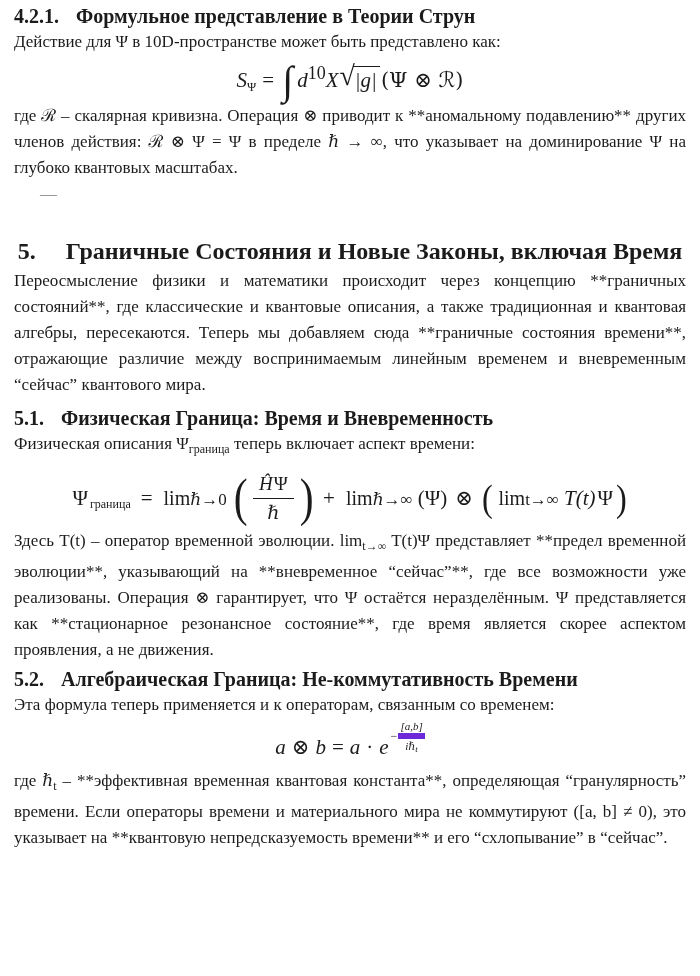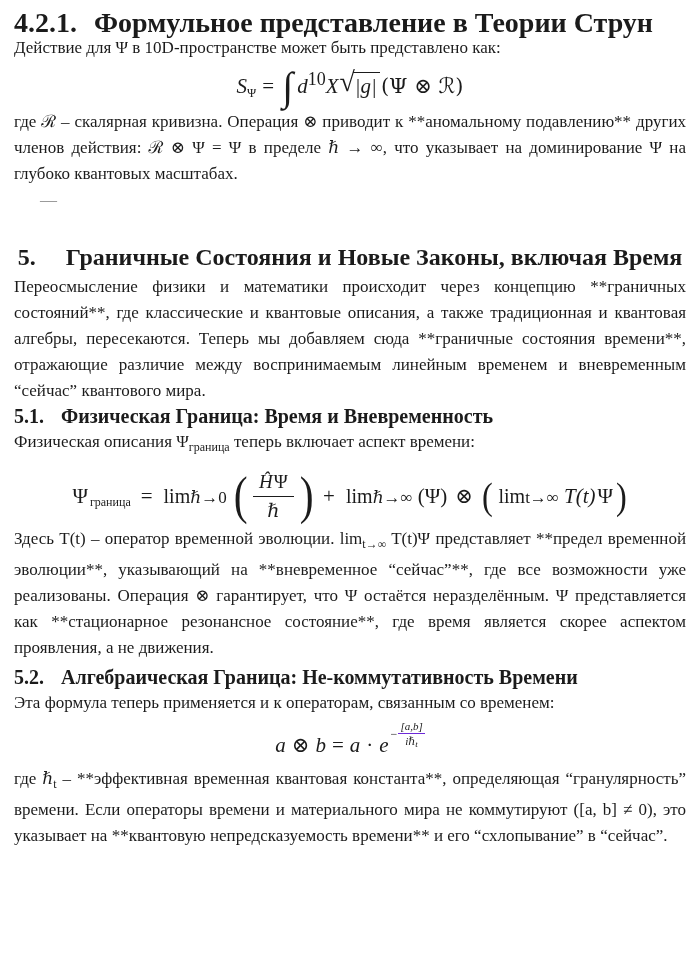--- a/index.html
+++ b/index.html
@@ -4,29 +4,29 @@
 <style>
   html,body{margin:0;padding:0;}
   body{
     width:700px;height:976px;overflow:hidden;background:#ffffff;
     color:#1b1b1b;
     font-family:"Liberation Serif","DejaVu Serif",serif;
   }
   .page{padding:0 14px;}
 
   
-  .h-subsub{font-size:28px;font-weight:bold;line-height:25px;margin:10px 0 0 0;}
+  .h-subsub{font-size:20px;font-weight:bold;line-height:25px;margin:4px 0 0 0;}
   .h-sub{font-size:20px;font-weight:bold;line-height:25px;margin:0;}
   .h-sec{font-size:24px;font-weight:bold;line-height:33px;text-align:center;margin:28px 0 0 0;}
   .numgap{display:inline-block;width:17px;}
   .numgap-wide{display:inline-block;width:30px;}
 
   
   p.body{font-size:17px;line-height:26px;text-align:justify;margin:0;}
-  .mt16{margin-top:16px;} .mt12{margin-top:12px;} .mt8{margin-top:0;} .mt4{margin-top:4px;}
+  .mt16{margin-top:16px;} .mt12{margin-top:12px;} .mt8{margin-top:8px;} .mt4{margin-top:4px;}
   .inline-sub{font-size:12px;vertical-align:-4px;}
   .dash-line{font-size:17px;line-height:26px;margin:0;padding-left:26px;color:#8a8a8a;}
 
   
   .formula{display:flex;justify-content:center;align-items:center;font-size:21px;margin:0;}
   .formula .mi{font-style:italic;}
   .formula .mo{margin:0 6px;}
   .msub{font-size:12.5px;transform:translateY(7px);display:inline-block;}
   .msub-cyr{font-size:12px;transform:translateY(6px);display:inline-block;margin-right:2px;}
   .sup{font-size:18px;transform:translateY(-7px);display:inline-block;}
@@ -44,21 +44,21 @@
   .paren{line-height:0;font-weight:400;}
   .p-xl{font-size:52px;transform:scaleX(.8);}
   .p-lg{font-size:38px;transform:scaleX(.85);}
   .frac{display:inline-flex;flex-direction:column;align-items:center;font-size:19px;line-height:1.15;margin:0 2px;}
   .frac .num{border-bottom:1.4px solid #1b1b1b;padding:0 6px 3px 6px;display:flex;gap:1px;}
   .frac .den{padding-top:3px;}
 
   .f-algebra{height:42px;margin-top:8px;}
   .expblock{display:inline-flex;align-items:center;transform:translateY(-10px);font-size:12px;margin-left:2px;}
   .sfrac{display:inline-flex;flex-direction:column;align-items:center;font-size:11px;line-height:1.1;margin-left:1px;}
-  .snum{border-bottom:1px solid #6d28d9;padding:0 2px 1px 2px;font-style:italic;}
+  .snum{border-bottom:6px solid #6d28d9;padding:0 2px 1px 2px;font-style:italic;}
   .sden{padding-top:1px;font-style:italic;}
   .sden .tsub{font-size:9px;vertical-align:-2px;}
   .cal{font-family:"DejaVu Serif","DejaVu Sans",serif;}
 </style>
 </head>
 <body>
 
 <div class="page">
 
   <h3 class="h-subsub"><span>4.2.1.</span><span class="numgap"></span><span>Формульное представление в Теории Струн</span></h3>

